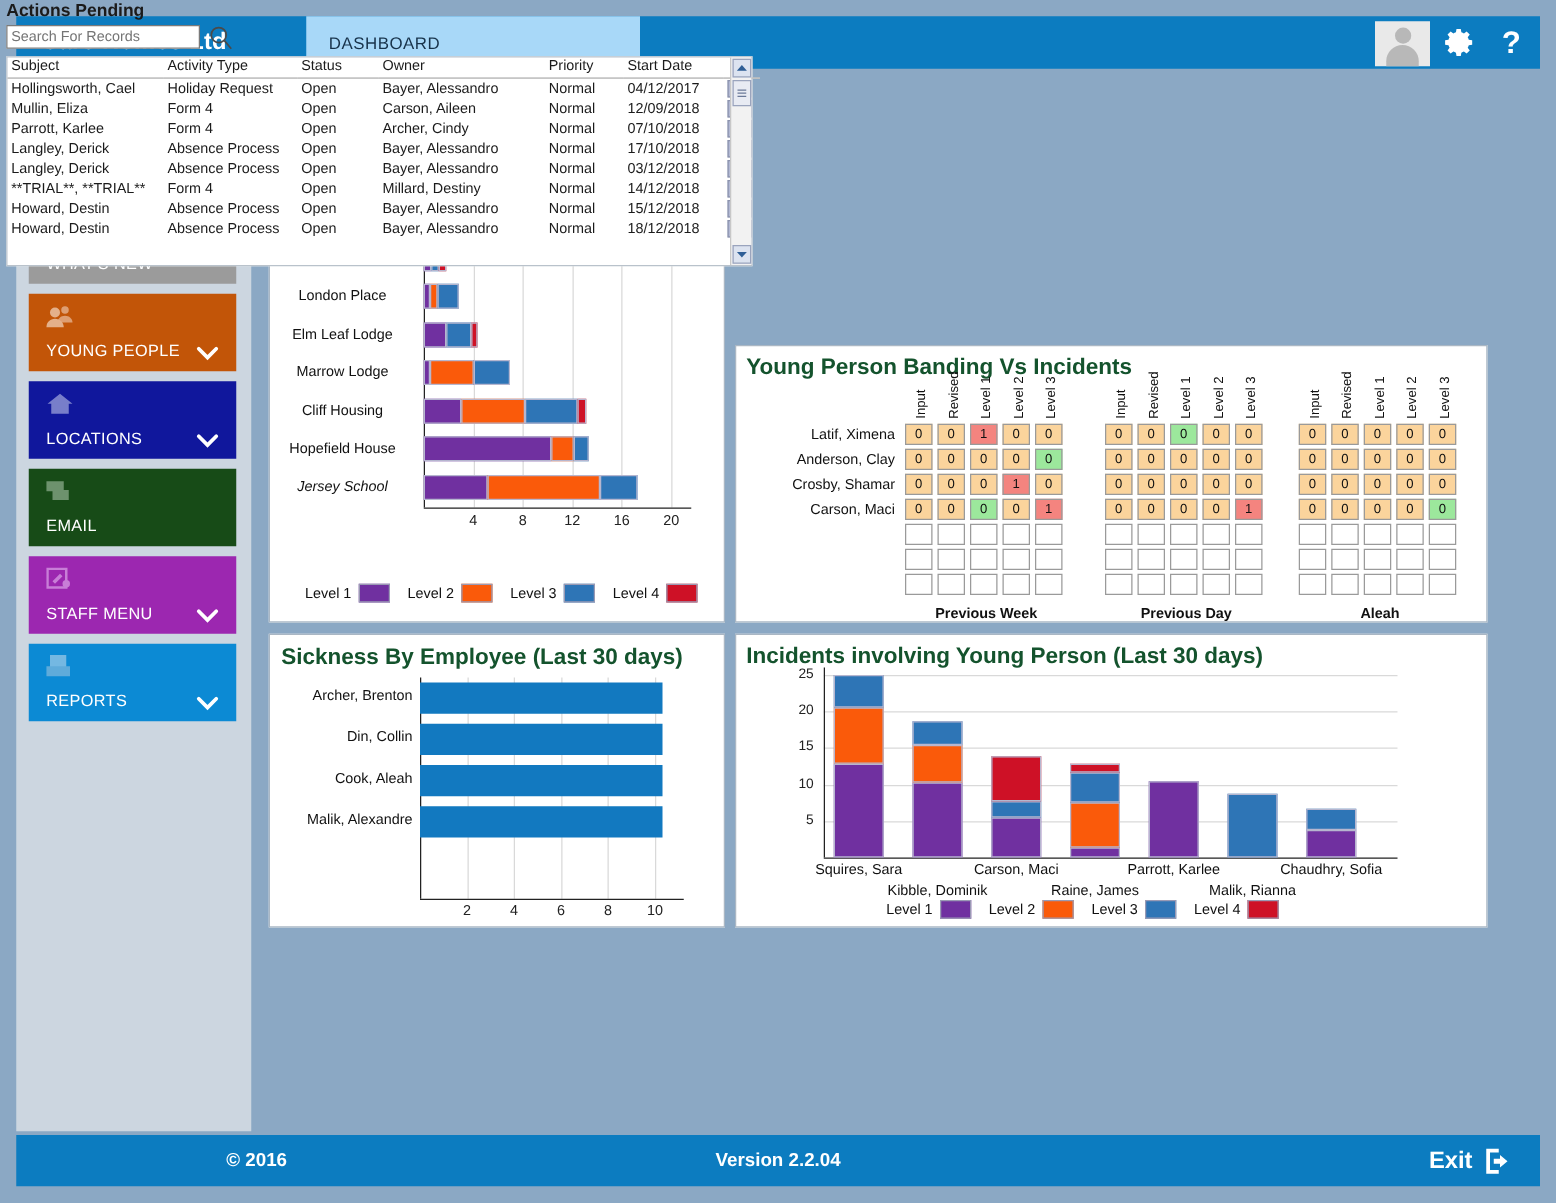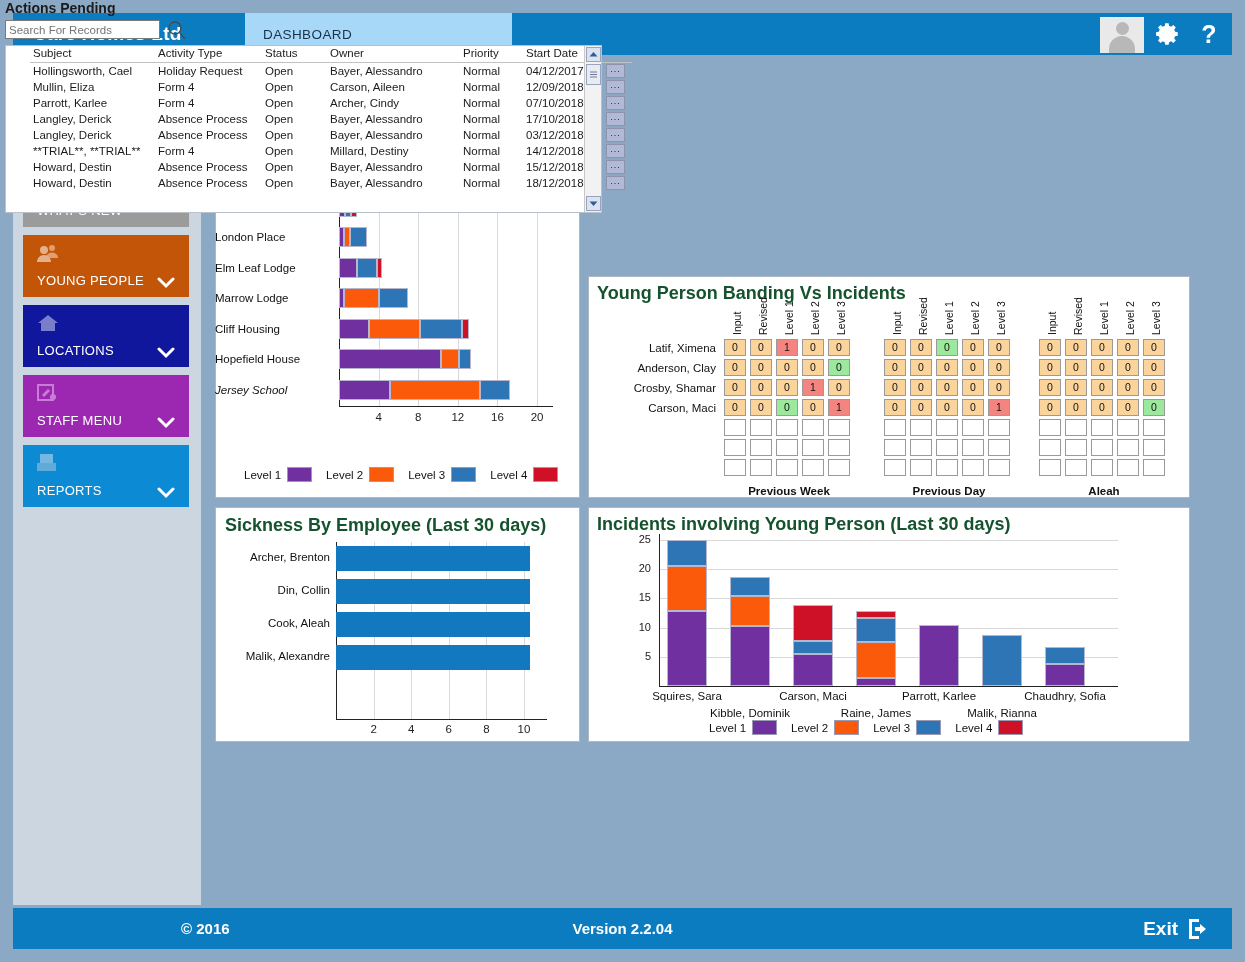--- a/index.html
+++ b/index.html
@@ -74,21 +74,21 @@
   .panel-title{font-size:18px;font-weight:bold;color:#14532d;}
 
   
   #p-incidents{left:215px;top:62px;width:365px;height:436px;}
   #p-incidents .panel-title{position:absolute;left:9px;top:7px;}
   .lnk-last7{position:absolute;left:192px;top:9px;font-size:12px;font-weight:bold;color:#1f1fa8;cursor:pointer;}
   .lnk-yest{position:absolute;left:287px;top:9px;font-size:12px;color:#1f1fa8;text-decoration:underline;cursor:pointer;}
 
   .hbar-chart{position:absolute;left:0;top:30px;width:365px;height:365px;}
   .hb-row{position:absolute;height:28px;}
-  .hb-label{position:absolute;right:0;width:118px;text-align:left;font-size:11.5px;line-height:12px;color:#111;}
+  .hb-label{position:absolute;right:0;width:118px;text-align:center;font-size:11.5px;line-height:12px;color:#111;}
   .hb-seg{position:absolute;top:4px;height:20px;border:1px solid #b6b6cf;box-sizing:border-box;}
   .grid-v{position:absolute;top:0;width:1px;background:#d9d9d9;}
   .axis-y{position:absolute;width:1px;background:#222;}
   .axis-x{position:absolute;height:1px;background:#222;}
   .tick{position:absolute;font-size:11.5px;color:#222;text-align:center;width:24px;}
 
   .legend{position:absolute;display:flex;align-items:center;}
   .legend .item{display:flex;align-items:center;margin-right:14px;font-size:11.5px;color:#111;}
   .legend .sw{width:25px;height:15px;margin-left:6px;border:1px solid #9a9ab4;box-sizing:border-box;}
 
@@ -102,21 +102,21 @@
   .sick-grid{position:absolute;width:1px;background:#d9d9d9;}
 
   
   #p-actions{left:588px;top:58px;width:602px;height:213px;background:transparent;border:none;}
   .ap-title{position:absolute;left:5px;top:0;font-size:14px;font-weight:bold;color:#1b1b1b;}
   .ap-search{position:absolute;left:5px;top:20px;width:155px;height:19px;
     border:1px solid #7a7a7a;background:#fff;font-size:11.5px;color:#3a3a3a;
     padding:0 3px;box-sizing:border-box;line-height:17px;font-family:"Liberation Sans",sans-serif;}
   .ap-searchicon{position:absolute;left:167px;top:20px;width:20px;height:20px;}
   .ap-tablewrap{position:absolute;left:5px;top:45px;width:597px;height:168px;background:#fff;border:1px solid #b9c2cb;box-sizing:border-box;}
-  table.ap{border-collapse:collapse;width:560px;table-layout:fixed;margin-left:24px;}
+  table.ap{border-collapse:collapse;width:560px;table-layout:fixed;}
   table.ap th{font-size:11.5px;font-weight:normal;color:#1b1b1b;text-align:left;padding:1px 2px 3px 3px;border-bottom:1px solid #c2c2c2;}
   table.ap td{font-size:11.5px;color:#1b1b1b;padding:1px 2px 1px 3px;white-space:nowrap;overflow:hidden;}
   .dots-btn{display:block;width:19px;height:14px;background:#b2b9d4;border:1px solid #8c93ad;
     font-size:9px;line-height:9px;text-align:center;color:#1b1b2b;box-sizing:border-box;letter-spacing:1px;}
   .ap-scroll{position:absolute;right:0;top:0;width:17px;height:166px;background:#f2f2f2;border-left:1px solid #c8c8c8;box-sizing:border-box;}
   .sb-arrow{position:absolute;left:1px;width:15px;height:15px;background:#dce3f0;border:1px solid #9aa4bd;box-sizing:border-box;}
   .sb-thumb{position:absolute;left:1px;top:18px;width:15px;height:21px;background:#e8ebf3;border:1px solid #9aa4bd;box-sizing:border-box;}
 
   
   #p-banding{left:588px;top:276px;width:602px;height:222px;}
@@ -212,20 +212,29 @@
             </svg>
         </span>
         <span class="lbl">LOCATIONS</span>
         <span class="chev">
           <svg width="18" height="12" viewBox="0 0 18 12">
               <path d="M2 2l7 7 7-7" stroke="#ffffff" stroke-width="3" fill="none" stroke-linecap="round"></path>
             </svg>
         </span>
       </div>
 
+      <div class="nav-item nav-email">
+        <span class="ic">
+          <svg width="22" height="18" viewBox="0 0 22 18">
+              <rect x="0" y="1" width="14" height="8" fill="#8fae8f"></rect>
+              <rect x="5" y="8" width="13" height="8" fill="#8fae8f"></rect>
+            </svg>
+        </span>
+        <span class="lbl">EMAIL</span>
+      </div>
 
       <div class="nav-item nav-staff">
         <span class="ic">
           <svg width="22" height="18" viewBox="0 0 22 18">
               <rect x="1" y="1" width="15" height="15" fill="none" stroke="#d9a0e6" stroke-width="2"></rect>
               <path d="M5 11l6-6 2 2-6 6z" fill="#d9a0e6"></path>
               <circle cx="16" cy="13" r="3" fill="#d9a0e6"></circle>
             </svg>
         </span>
         <span class="lbl">STAFF MENU</span>

